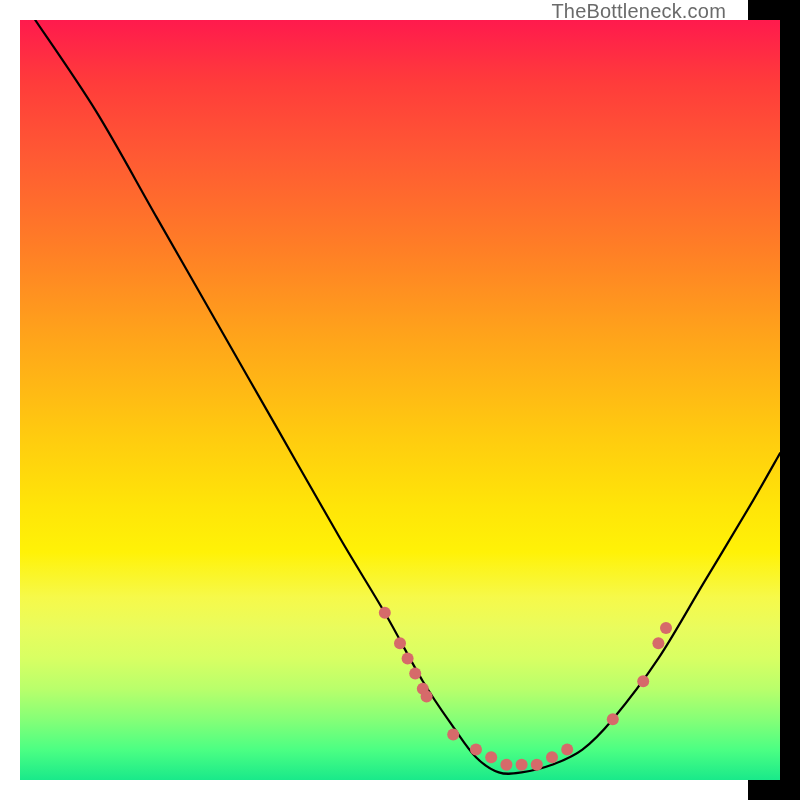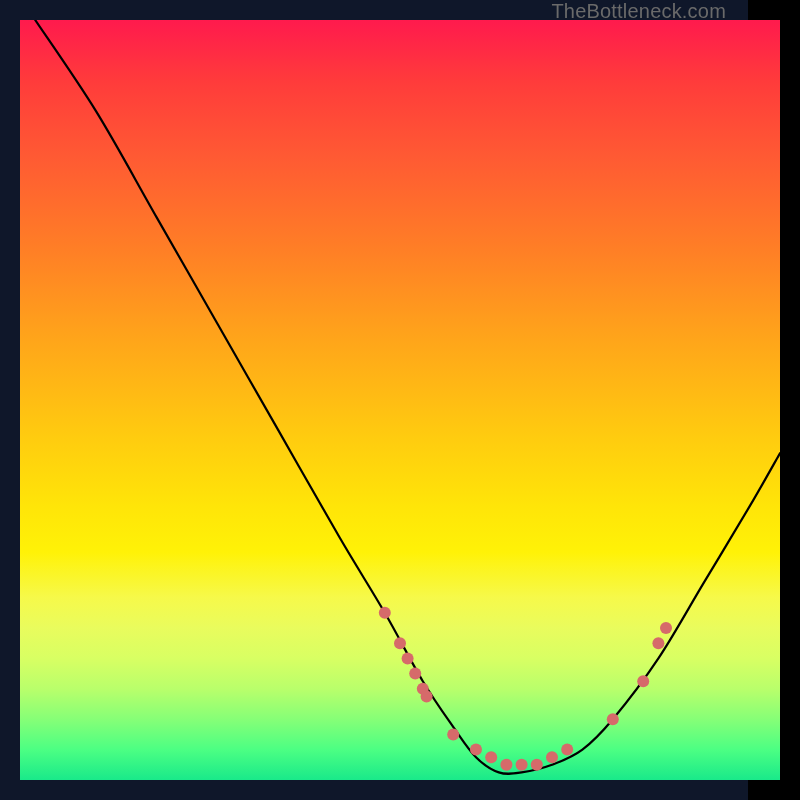--- a/index.html
+++ b/index.html
@@ -7,21 +7,21 @@
     padding: 0;
     width: 800px;
     height: 800px;
     background: #000;
     font-family: Arial, Helvetica, sans-serif;
   }
   .frame {
     position: relative;
     width: 748px;
     height: 800px;
-    background: #0f172a;
+    background: #ffffff;
   }
   .plot-area {
     position: absolute;
     left: 20px;
     top: 20px;
     width: 760px;
     height: 760px;
     overflow: hidden;
   }
   .gradient-bg {

